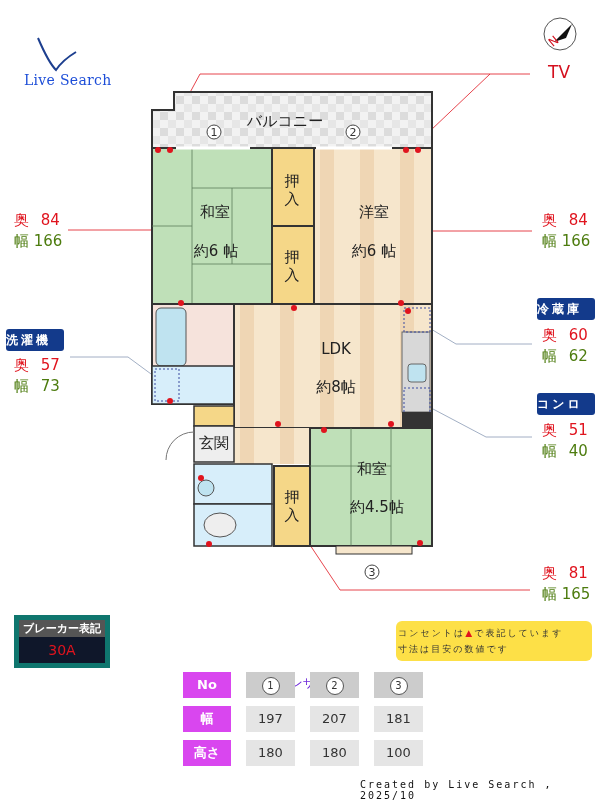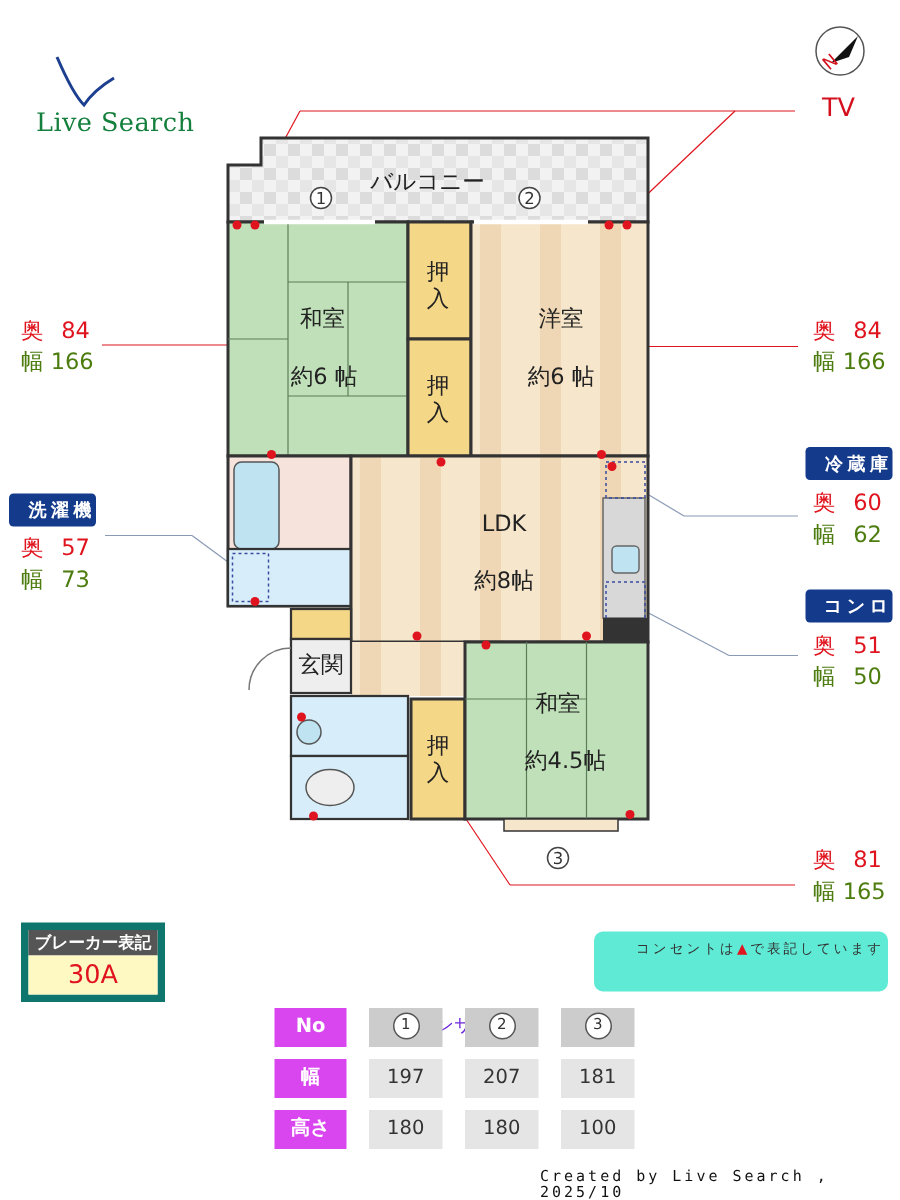--- a/index.html
+++ b/index.html
@@ -1,29 +1,29 @@
 <!DOCTYPE html>
 <html><head>
 <meta charset="utf-8">
 <style>
   html,body{margin:0;padding:0;background:#fff;}
   body{width:600px;height:800px;position:relative;overflow:hidden;font-family:"DejaVu Sans",sans-serif;}
   .abs{position:absolute;}
-  .logo-text{left:24px;top:72px;font-family:"DejaVu Serif",serif;font-size:17px;color:#15803d;letter-spacing:0.3px;}
+  .logo-text{left:24px;top:72px;font-family:"DejaVu Serif",serif;font-size:14px;color:#1d4ed8;letter-spacing:0.3px;}
   .tv{left:548px;top:62px;font-size:17px;color:#d4101e;}
   .dim{font-size:15px;line-height:21px;}
   .dim .r{color:#e0141e;}
   .dim .b{color:#4d7c0f;}
   .dim .k{display:inline-block;width:22px;}
-  .badge{background:#133a8b;color:#fff;font-size:12px;font-weight:bold;letter-spacing:3px;text-align:right;border-radius:3px;height:22px;line-height:22px;}
+  .badge{background:#133a8b;color:#fff;font-size:12px;font-weight:bold;letter-spacing:3px;text-align:left;border-radius:3px;height:22px;line-height:22px;}
   .room-label{font-size:15px;color:#222;text-align:center;}
   .breaker{left:14px;top:615px;width:86px;border:5px solid #0f766e;}
   .breaker .hd{background:#555;color:#fff;font-size:11px;font-weight:bold;text-align:center;height:17px;line-height:17px;}
-  .breaker .val{color:#e0141e;font-size:17px;text-align:center;height:26px;line-height:26px;background:#fef9c3;}
-  .note{left:396px;top:621px;width:196px;height:40px;background:#5eead4;border-radius:6px;font-size:9px;color:#333;letter-spacing:2px;padding:4px 0 0 28px;box-sizing:border-box;line-height:16px;}
+  .breaker .val{color:#e0141e;font-size:14px;text-align:center;height:26px;line-height:26px;background:#0f172a;}
+  .note{left:396px;top:621px;width:196px;height:40px;background:#fde047;border-radius:6px;font-size:9px;color:#333;letter-spacing:2px;padding:4px 0 0 2px;box-sizing:border-box;line-height:16px;}
   .curtain-title{left:254px;top:675px;font-size:12px;color:#6d28d9;}
   .ct{left:183px;top:672px;}
   .ct .row{display:flex;margin-bottom:8px;height:26px;}
   .ct .h{width:48px;background:#d946ef;color:#fff;font-size:13px;font-weight:bold;text-align:center;line-height:26px;margin-right:15px;}
   .ct .c{width:49px;background:#e5e5e5;color:#333;font-size:13px;text-align:center;line-height:26px;margin-right:15px;}
   .ct .row.no .c{background:#ccc;}
   .circ{display:inline-block;width:16px;height:16px;border:1px solid #555;border-radius:50%;line-height:16px;font-size:10px;background:#fff;vertical-align:middle;}
   .footer{left:360px;top:779px;font-family:"DejaVu Sans Mono",monospace;font-size:10px;letter-spacing:2px;color:#111;}
 </style>
 </head>
@@ -181,34 +181,35 @@
   <div class="b"><span class="k">幅</span> <span>73</span></div>
 </div>
 <div class="abs badge" style="left:537px;top:298px;width:58px">冷蔵庫</div>
 <div class="abs dim" style="left:542px;top:325px">
   <div class="r"><span class="k">奥</span> <span>60</span></div>
   <div class="b"><span class="k">幅</span> <span>62</span></div>
 </div>
 <div class="abs badge" style="left:537px;top:393px;width:58px">コンロ</div>
 <div class="abs dim" style="left:542px;top:420px">
   <div class="r"><span class="k">奥</span> <span>51</span></div>
-  <div class="b"><span class="k">幅</span> <span>50</span></div>
+  <div class="b"><span class="k">幅</span> <span>40</span></div>
 </div>
 <div class="abs dim" style="left:542px;top:563px">
   <div class="r"><span class="k">奥</span> <span>81</span></div>
   <div class="b"><span>幅</span> <span>165</span></div>
 </div>
 
 <div class="abs breaker">
   <div class="hd">ブレーカー表記</div>
   <div class="val">30A</div>
 </div>
 
 <div class="abs note">
   <div><span>コンセントは</span><span style="color:#e0141e">▲</span><span>で表記しています</span></div>
+  <div>寸法は目安の数値です</div>
 </div>
 
 <div class="abs curtain-title">カーテンサイズ</div>
 <div class="abs ct">
   <div class="row no">
     <div class="h">No</div>
     <div class="c"><span class="circ">1</span></div>
     <div class="c"><span class="circ">2</span></div>
     <div class="c"><span class="circ">3</span></div>
   </div>

